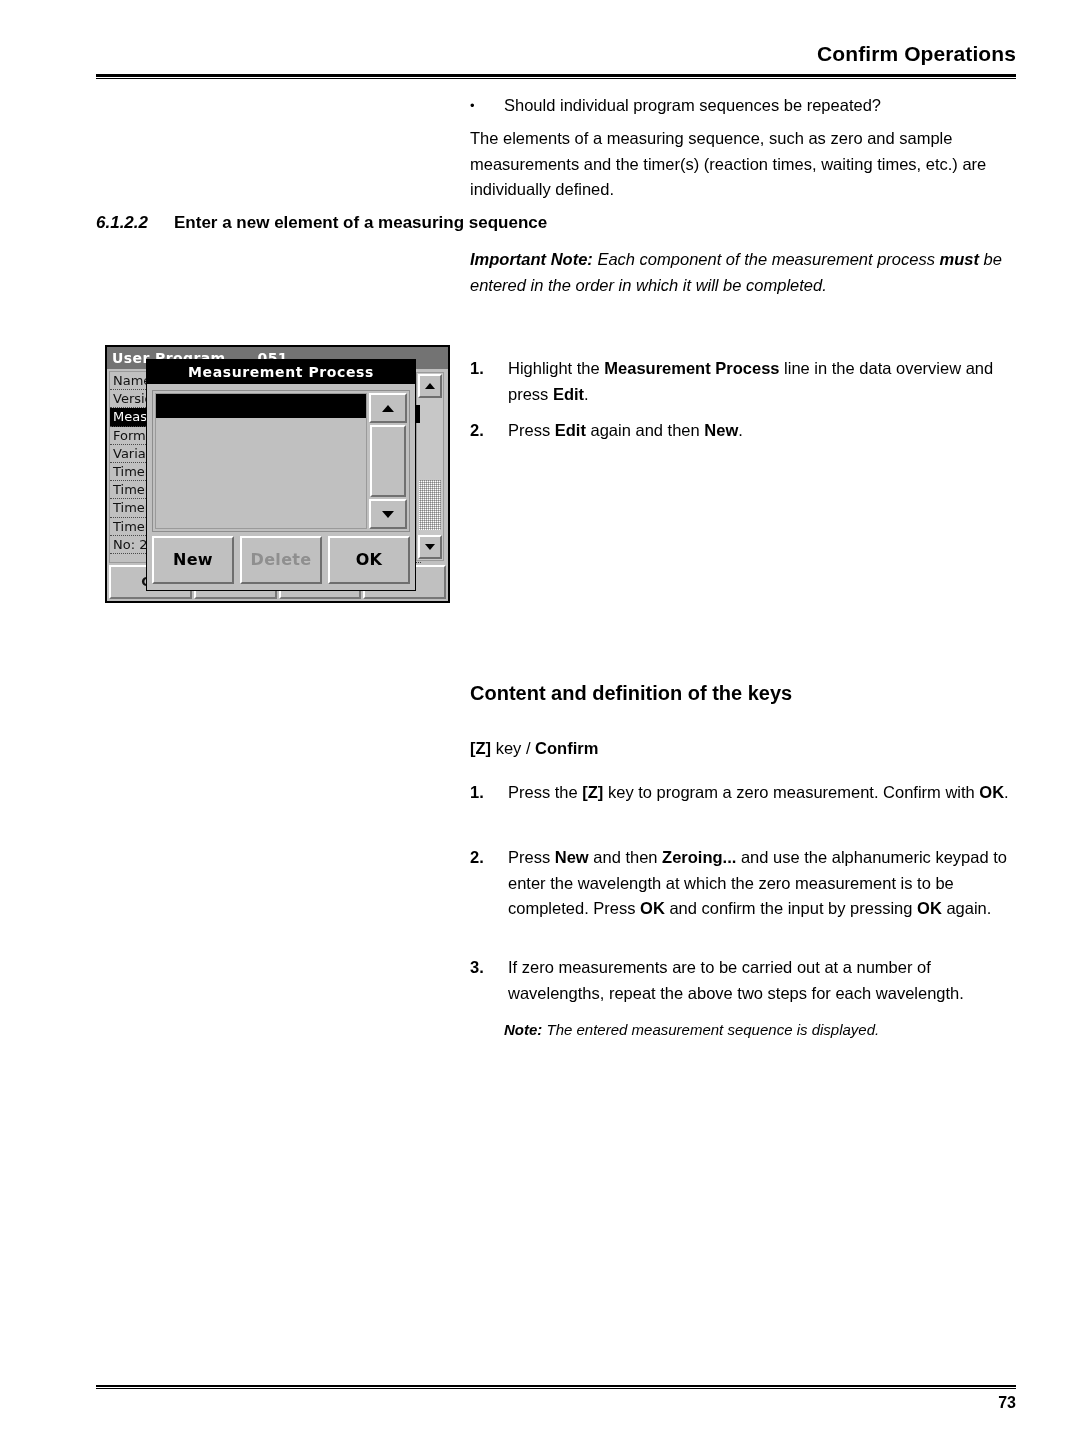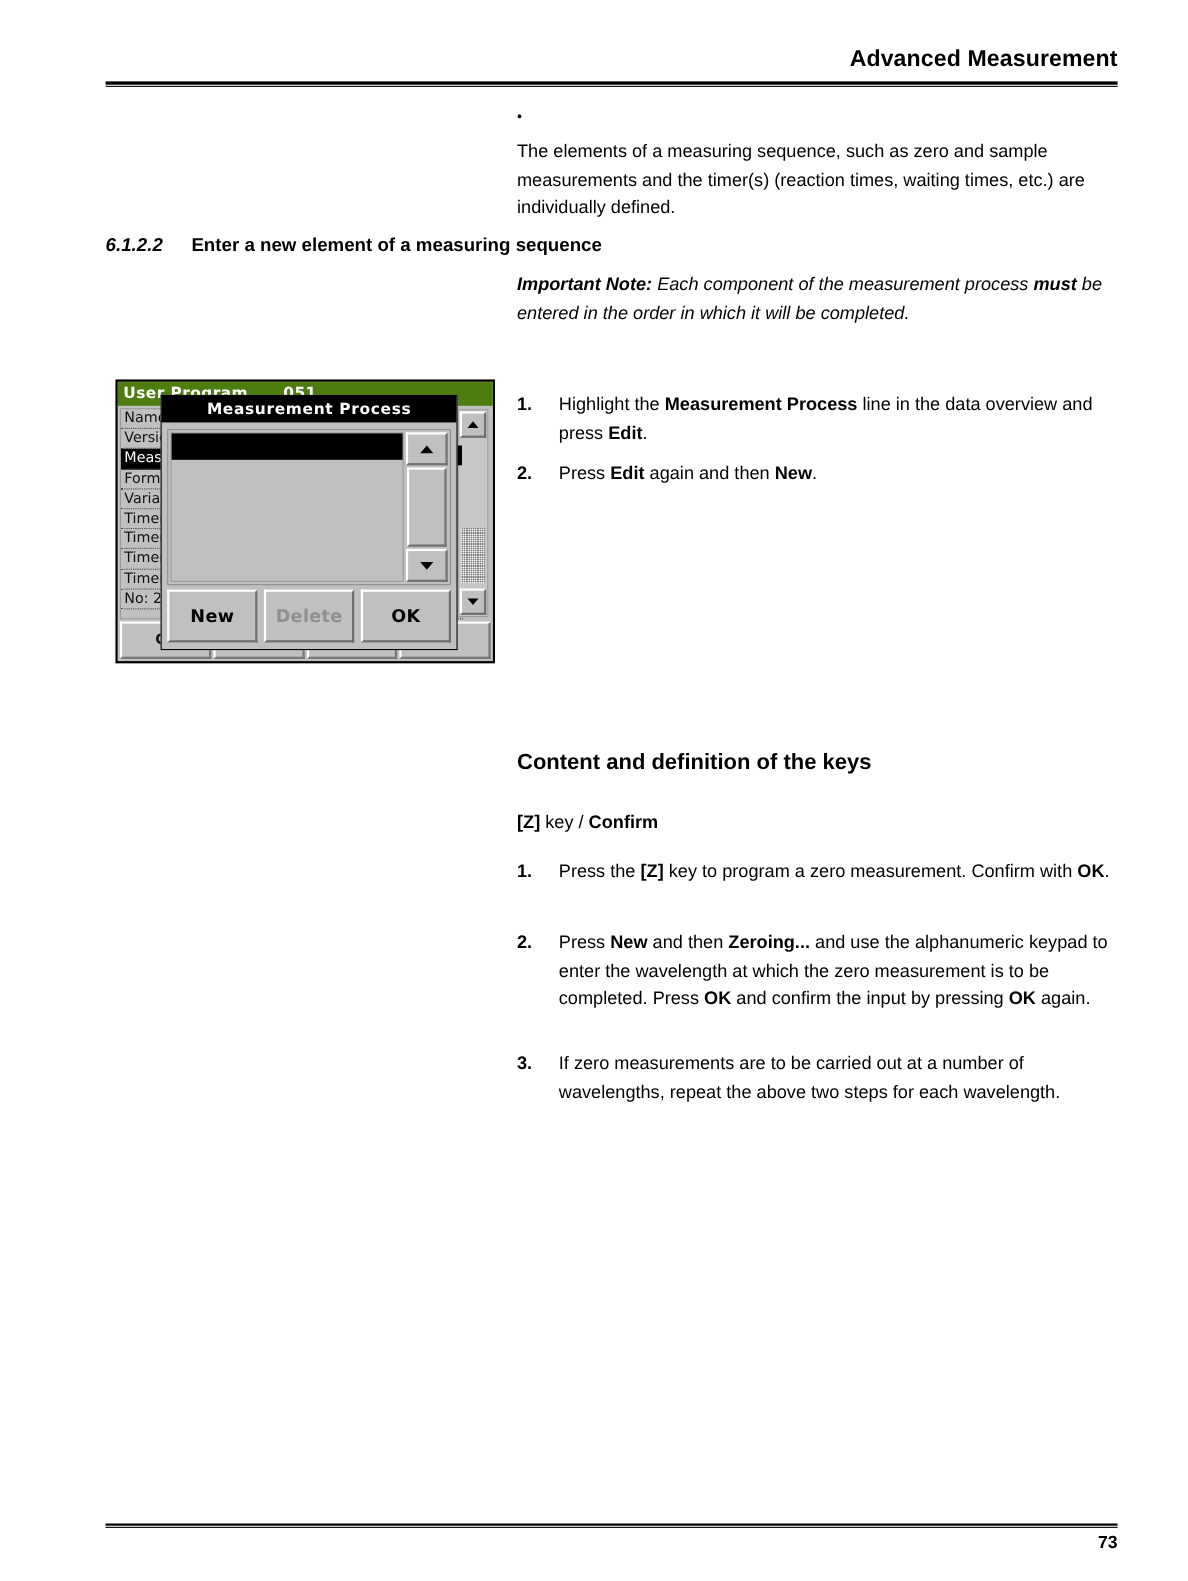--- a/index.html
+++ b/index.html
@@ -181,21 +181,21 @@
     box-sizing: border-box;
     font-family: "DejaVu Sans", sans-serif;
     overflow: hidden;
   }
   
   .bg-titlebar {
     position: absolute;
     left: 0; top: 0;
     width: 100%;
     height: 22px;
-    background: #4d7c0f;
+    background: #737373;
     color: #ffffff;
     font-size: 14px;
     font-weight: bold;
     line-height: 22px;
     padding-left: 5px;
     box-sizing: border-box;
     white-space: nowrap;
     letter-spacing: 0.4px;
   }
   .bg-titlebar .prog-no { margin-left: 32px; }
@@ -455,25 +455,26 @@
     color: #000;
     letter-spacing: 0.3px;
   }
   .dlg-btn.disabled { color: #8f8f8f; }
 </style>
 </head>
 <body>
 
 <div class="page">
 
-  <div class="header-title">Advanced Measurement</div>
+  <div class="header-title">Confirm Operations</div>
   <div class="header-rule"></div>
 
   <div class="bullet-row">
     <span class="bullet-mark">•</span>
+    <span>Should individual program sequences be repeated?</span>
   </div>
 
   <div class="col para p-elements">The elements of a measuring sequence, such as zero and sample measurements and the timer(s) (reaction times, waiting times, etc.) are individually defined.</div>
 
   <div class="sec-heading">
     <span class="sec-num">6.1.2.2</span><span>Enter a new element of a measuring sequence</span>
   </div>
 
   <div class="important-note">
     <b>Important Note:</b><span> Each component of the measurement process </span><b>must</b><span> be entered in the order in which it will be completed.</span>
@@ -579,16 +580,19 @@
   </div>
   <div class="num-item" style="top:845px;" id="step-keys-1">
     <span class="num-mark">2.</span>
     <span class="num-text"><span>Press </span><b>New</b><span> and then </span><b>Zeroing...</b><span> and use the alphanumeric keypad to enter the wavelength at which the zero measurement is to be completed. Press </span><b>OK</b><span> and confirm the input by pressing </span><b>OK</b><span> again.</span></span>
   </div>
   <div class="num-item" style="top:955px;" id="step-keys-2">
     <span class="num-mark">3.</span>
     <span class="num-text"><span>If zero measurements are to be carried out at a number of wavelengths, repeat the above two steps for each wavelength.</span></span>
   </div>
 
+  <div class="note-line" style="top:1018px;">
+    <b>Note:</b><span> The entered measurement sequence is displayed.</span>
+  </div>
 
   <div class="footer-rule"></div>
   <div class="page-number">73</div>
 </div>
 
 </body></html>

